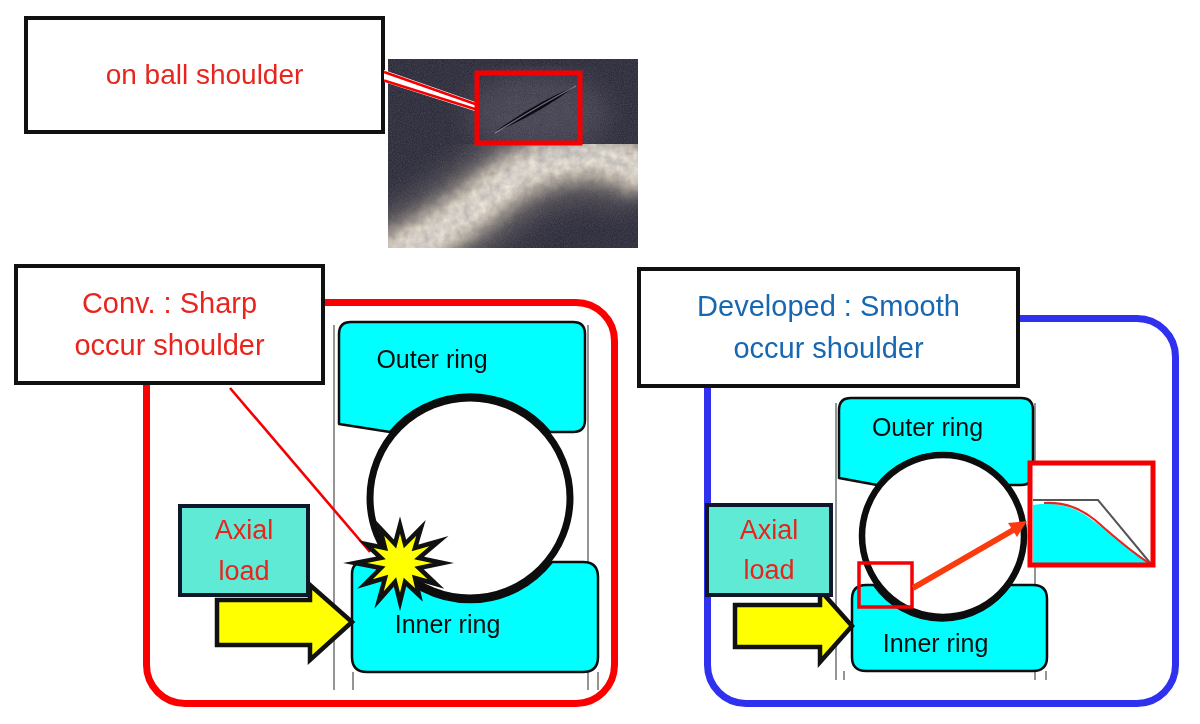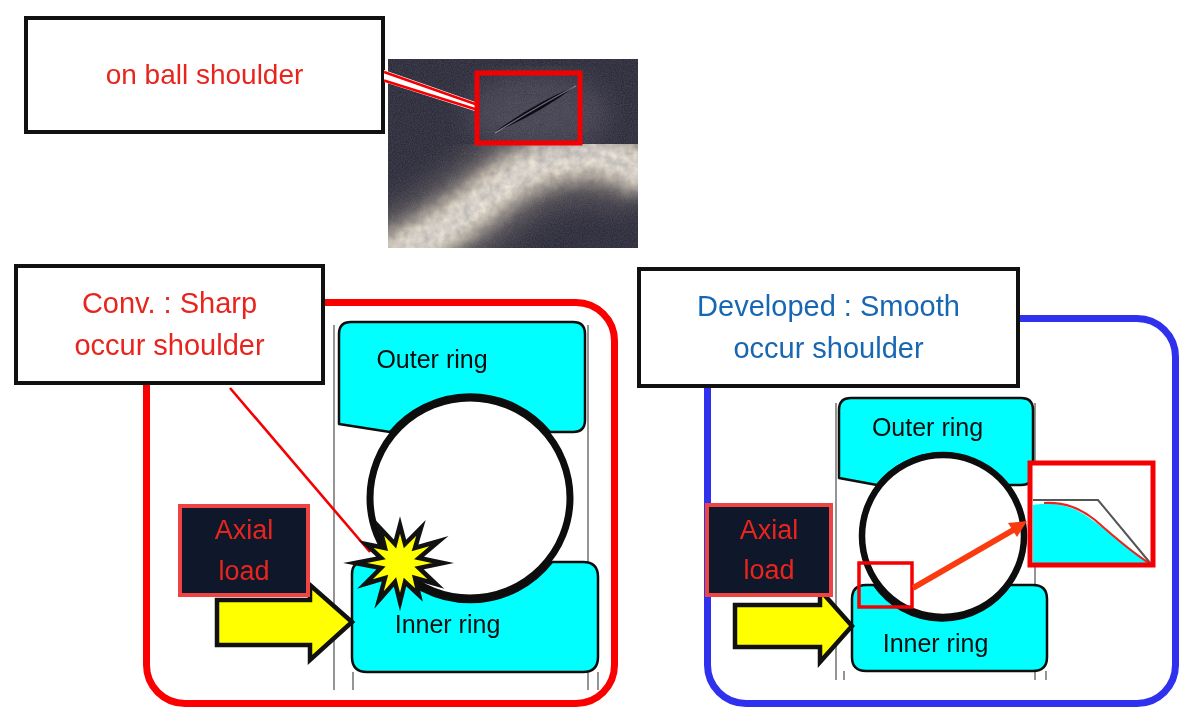--- a/index.html
+++ b/index.html
@@ -13,21 +13,21 @@
     display:flex;flex-direction:column;align-items:center;justify-content:center;
     text-align:center;line-height:1.42;
   }
   .title-text{font-size:29px;}
   .red-text{color:#E8251D;}
   .blue-text{color:#1767B3;}
   .ring-label{
     font-size:25px;color:#0d0d0d;text-align:center;white-space:nowrap;
   }
   .axial-box{
-    background:#0f172a;border:4px solid #ef4444;box-sizing:border-box;
+    background:#5eead4;border:4px solid #0f172a;box-sizing:border-box;
     display:flex;flex-direction:column;align-items:center;justify-content:center;
     text-align:center;font-size:27px;line-height:1.5;
   }
   .panel{
     box-sizing:border-box;border-radius:42px;background:transparent;
   }
   #left-panel-frame{border:7px solid #FA0000;}
   #right-panel-frame{border:7px solid #3030EF;}
   svg{display:block;overflow:visible;}
 </style>

